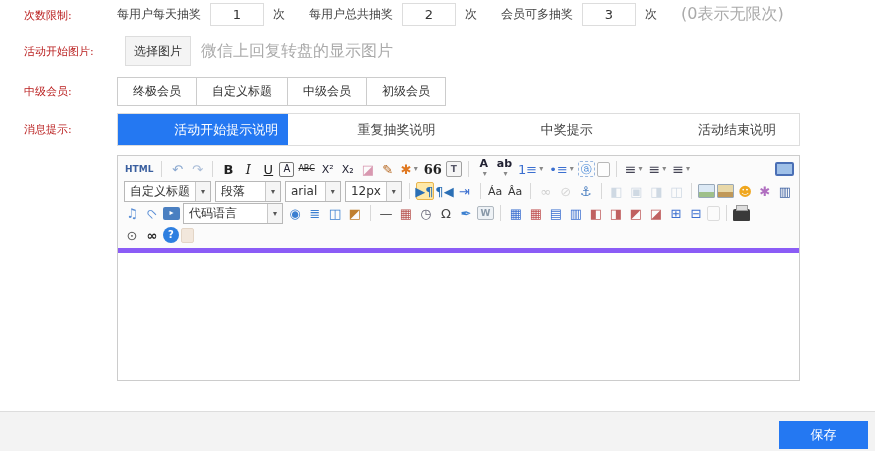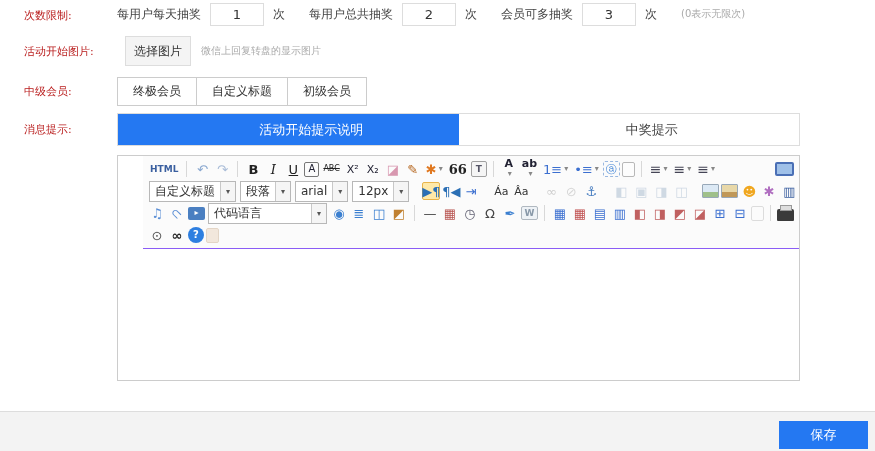--- a/index.html
+++ b/index.html
@@ -12,21 +12,21 @@
     color: #333;
   }
   .rlabel { position: absolute; left: 24px; font-size: 11px; color: #b91c1c; white-space: nowrap; }
 
   
   #limits-row { position: absolute; left: 117px; top: 1px; height: 26px; display: flex; align-items: center; }
   #limits-fields { display: flex; align-items: center; }
   .ltext { font-size: 12px; color: #444; margin-right: 9px; white-space: nowrap; }
   .ltext.suffix { margin-right: 24px; }
   .num-input { width: 54px; height: 23px; border: 1px solid #ddd; text-align: center; font-size: 13px; color: #333; margin-right: 9px; font-family: inherit; }
-  .gray-hint { font-size: 10px; color: #aaa; white-space: nowrap; }
+  .gray-hint { font-size: 16px; color: #aaa; white-space: nowrap; }
 
   
   #image-row { position: absolute; left: 117px; top: 36px; height: 30px; display: flex; align-items: center; }
   #image-url-input { width: 366px; height: 29px; border: 1px solid #ddd; padding: 0 8px; font-size: 13px; color: #333; font-family: inherit; }
   #choose-image-btn { margin-left: 8px; width: 66px; height: 30px; background: #f4f4f4; border: 1px solid #ddd; font-size: 12px; color: #333; cursor: pointer; font-family: inherit; }
   #image-row .gray-hint { margin-left: 10px; }
 
   
   #permission-row { position: absolute; left: 117px; top: 77px; height: 29px; display: flex; align-items: center; flex-direction: column; }
   #permission-groups { display: flex; }
@@ -34,21 +34,21 @@
   .grp-btn:first-child { margin-left: 0; }
   #permission-row .gray-hint { margin-left: 8px; color: #999; }
 
   
   #tabbar { position: absolute; left: 117px; top: 113px; width: 683px; height: 33px; border: 1px solid #ddd; display: flex; background: #fff; }
   .tab { flex: 1; display: flex; align-items: center; justify-content: center; font-size: 13px; color: #444; cursor: pointer; white-space: nowrap; padding-left: 46px; }
   .tab.active { background: var(--accent, #2478f2); color: #fff; }
 
   
   #editor { position: absolute; left: 117px; top: 155px; width: 683px; height: 226px; border: 1px solid #ccc; background: #fff; }
-  #etoolbar { background: #fbfbfb; border-bottom: 1px solid #8b5cf6; padding: 2px 1px; margin-left: 25px; }
+  #etoolbar { background: #fbfbfb; border-bottom: 5px solid #8b5cf6; padding: 2px 1px; }
   .trow { display: flex; align-items: center; height: 22px; padding: 0 3px; }
   .tbtn { display: inline-flex; align-items: center; justify-content: center; min-width: 18px; height: 18px; padding: 0 2px; margin: 0 1px; font-size: 13px; color: #456; cursor: pointer; user-select: none; border-radius: 2px; line-height: 1; }
   .tsep { width: 1px; height: 16px; background: #d8d8d8; margin: 0 5px; }
   .tspacer { flex: 1; }
   .dda { font-size: 8px; color: #888; margin-left: 2px; }
   .tsel { display: inline-flex; align-items: center; height: 21px; border: 1px solid #b8b8b8; background: #fff; margin: 0 2px; cursor: pointer; }
   .tsel-l { flex: 1; padding: 0 5px; font-size: 12px; color: #333; white-space: nowrap; overflow: hidden; }
   .tsel-a { width: 15px; align-self: stretch; display: flex; align-items: center; justify-content: center; border-left: 1px solid #c8c8c8; font-size: 8px; color: #555; background: #f5f5f5; }
 
   .tbtn.html { font-size: 9px; font-weight: bold; color: #3a5f9f; letter-spacing: 0; }
@@ -112,27 +112,30 @@
 
 <div id="image-row">
   <button id="choose-image-btn">选择图片</button>
   <span class="gray-hint">微信上回复转盘的显示图片</span>
 </div>
 
 <div id="permission-row">
   <span id="permission-groups">
       <button class="grp-btn">终极会员</button>
       <button class="grp-btn">自定义标题</button>
+      <button class="grp-btn">中级会员</button>
       <button class="grp-btn">初级会员</button>
     </span>
 </div>
 
 <div id="tabbar">
     <span class="tab active">活动开始提示说明</span>
+    <span class="tab">重复抽奖说明</span>
     <span class="tab">中奖提示</span>
+    <span class="tab">活动结束说明</span>
   </div>
 
 <div id="editor">
   <div id="etoolbar">
       <div class="trow">
         <span class="tbtn html">HTML</span>
         <span class="tsep"></span>
         <span class="tbtn " style="color:#8aa8d0">↶</span>
         <span class="tbtn " style="color:#aabdd8">↷</span>
         <span class="tsep"></span>
@@ -199,21 +202,21 @@
         <span class="tbtn pic"></span>
         <span class="tbtn pic pic2"></span>
         <span class="tbtn " style="color:#f0a71f">☻</span>
         <span class="tbtn " style="color:#b06fc0">✱</span>
         <span class="tbtn " style="color:#3b5fa0">▥</span>
       </div>
       <div class="trow">
         <span class="tbtn " style="color:#5b8fd6">♫</span>
         <span class="tbtn rot45" style="color:#5b8fd6">⊂</span>
         <span class="tbtn vid">▸</span>
-        <span class="tsel" style="width:119px">
+        <span class="tsel" style="width:100px">
           <span class="tsel-l">代码语言</span>
           <span class="tsel-a">▾</span>
         </span>
         <span class="tbtn " style="color:#3b7fd0">◉</span>
         <span class="tbtn " style="color:#3b7fd0">≣</span>
         <span class="tbtn " style="color:#3b7fd0">◫</span>
         <span class="tbtn " style="color:#c08030">◩</span>
         <span class="tsep"></span>
         <span class="tbtn " style="color:#444">—</span>
         <span class="tbtn " style="color:#b85450">▦</span>

